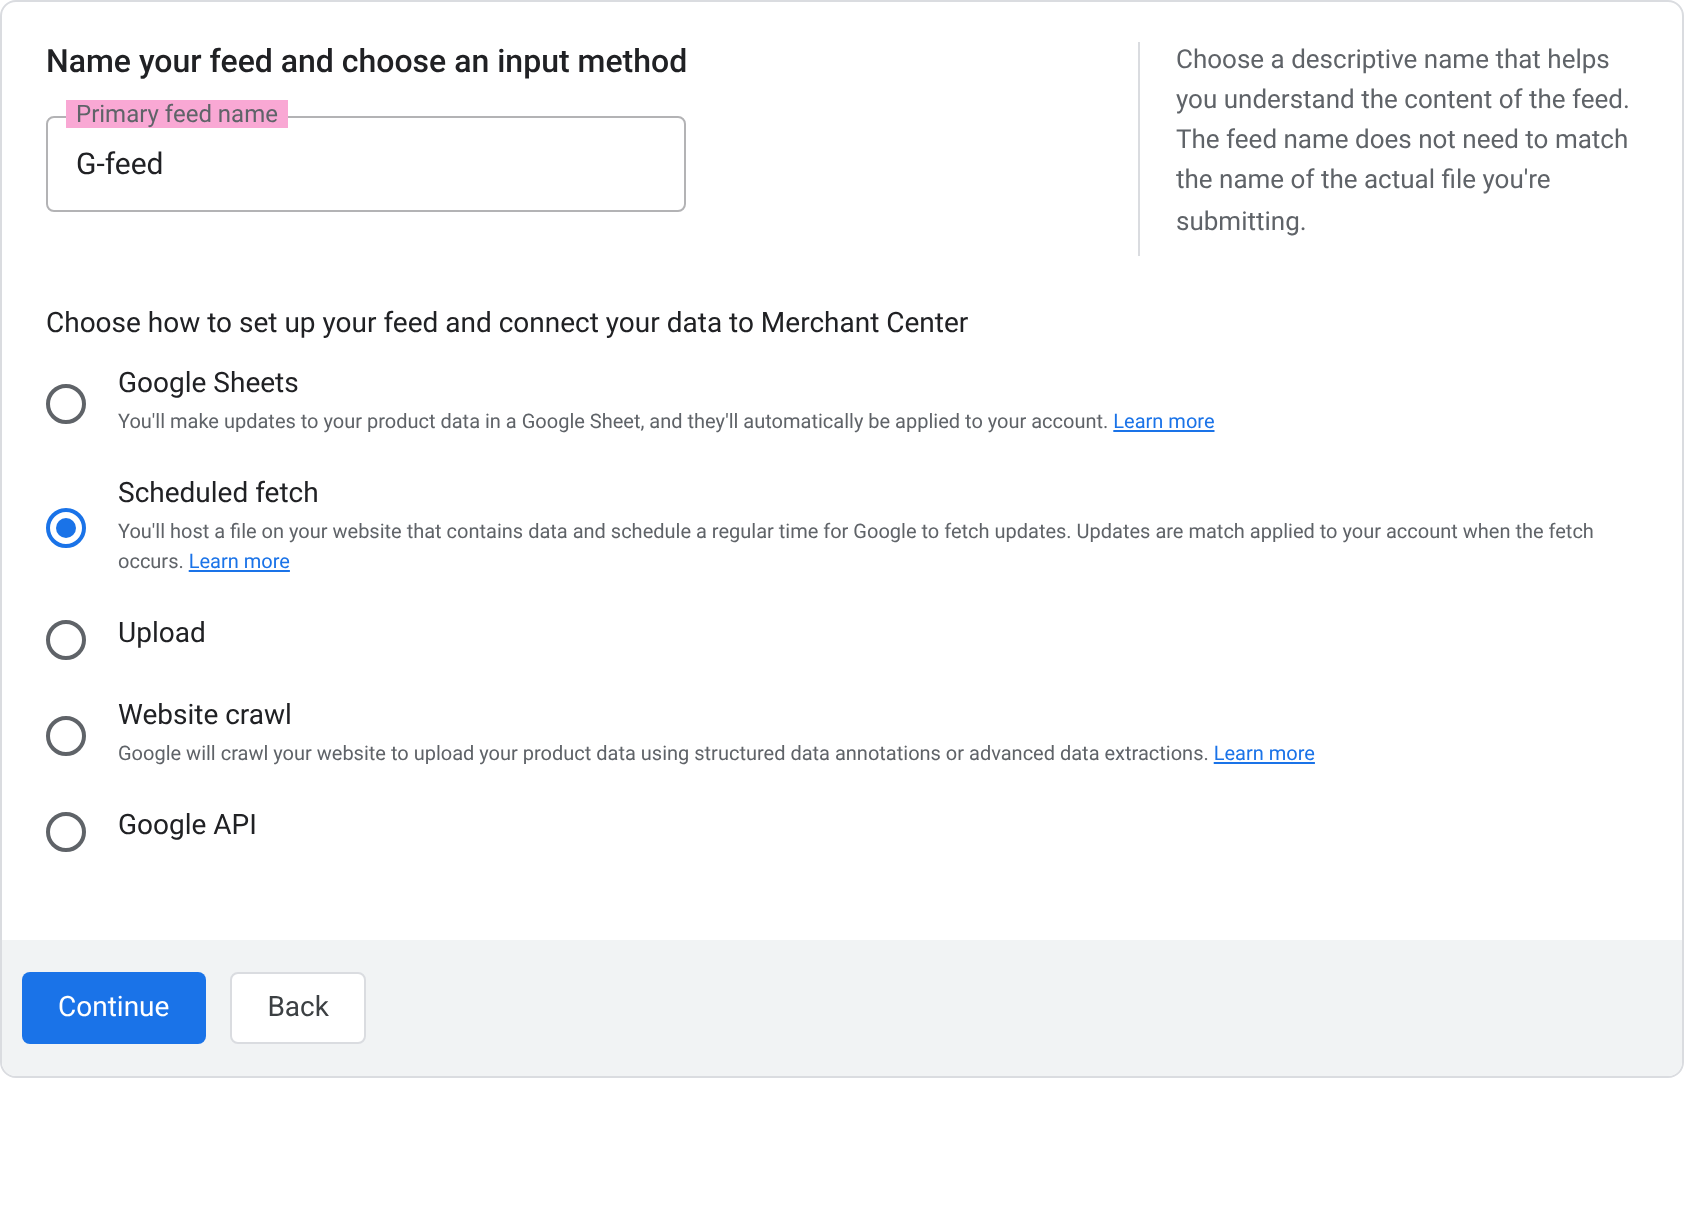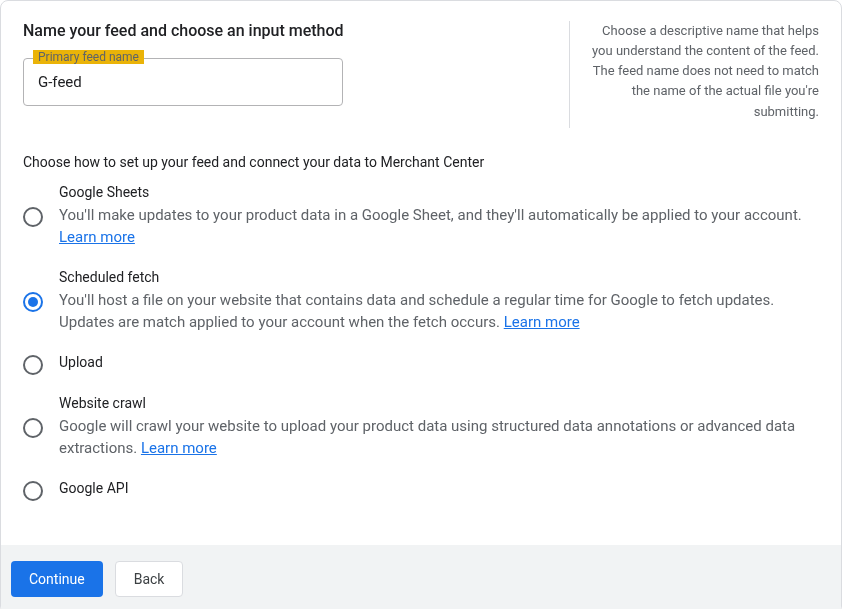--- a/index.html
+++ b/index.html
@@ -33,21 +33,21 @@
   margin-bottom: 18px;
 }
 .input-wrap {
   position: relative;
   width: 320px;
 }
 .input-label {
   position: absolute;
   top: -8px;
   left: 10px;
-  background: #eab308;
+  background: #f9a8d4;
   padding: 0 5px;
   font-size: 12px;
   color: #5f6368;
 }
 .text-input {
   width: 100%;
   height: 48px;
   border: 1px solid #b3b3b5;
   border-radius: 4px;
   padding: 0 14px;
@@ -57,21 +57,20 @@
   font-family: inherit;
 }
 .right-col {
   width: 250px;
   border-left: 1px solid #dadce0;
   padding-left: 18px;
   font-size: 13px;
   color: #5f6368;
   line-height: 1.55;
   padding-bottom: 6px;
-  text-align: right;
 }
 .subheading {
   font-size: 14px;
   color: #202124;
   margin-top: 26px;
   margin-bottom: 14px;
 }
 .option {
   display: flex;
   align-items: center;
@@ -104,21 +103,21 @@
 }
 .option-body {
   flex: 1;
 }
 .option-title {
   font-size: 14px;
   color: #202124;
   margin-bottom: 4px;
 }
 .option-desc {
-  font-size: 15px;
+  font-size: 10px;
   color: #5f6368;
   line-height: 1.5;
 }
 .learn-more {
   color: #1a73e8;
   text-decoration: underline;
   cursor: pointer;
 }
 .footer {
   background: #f1f3f4;

